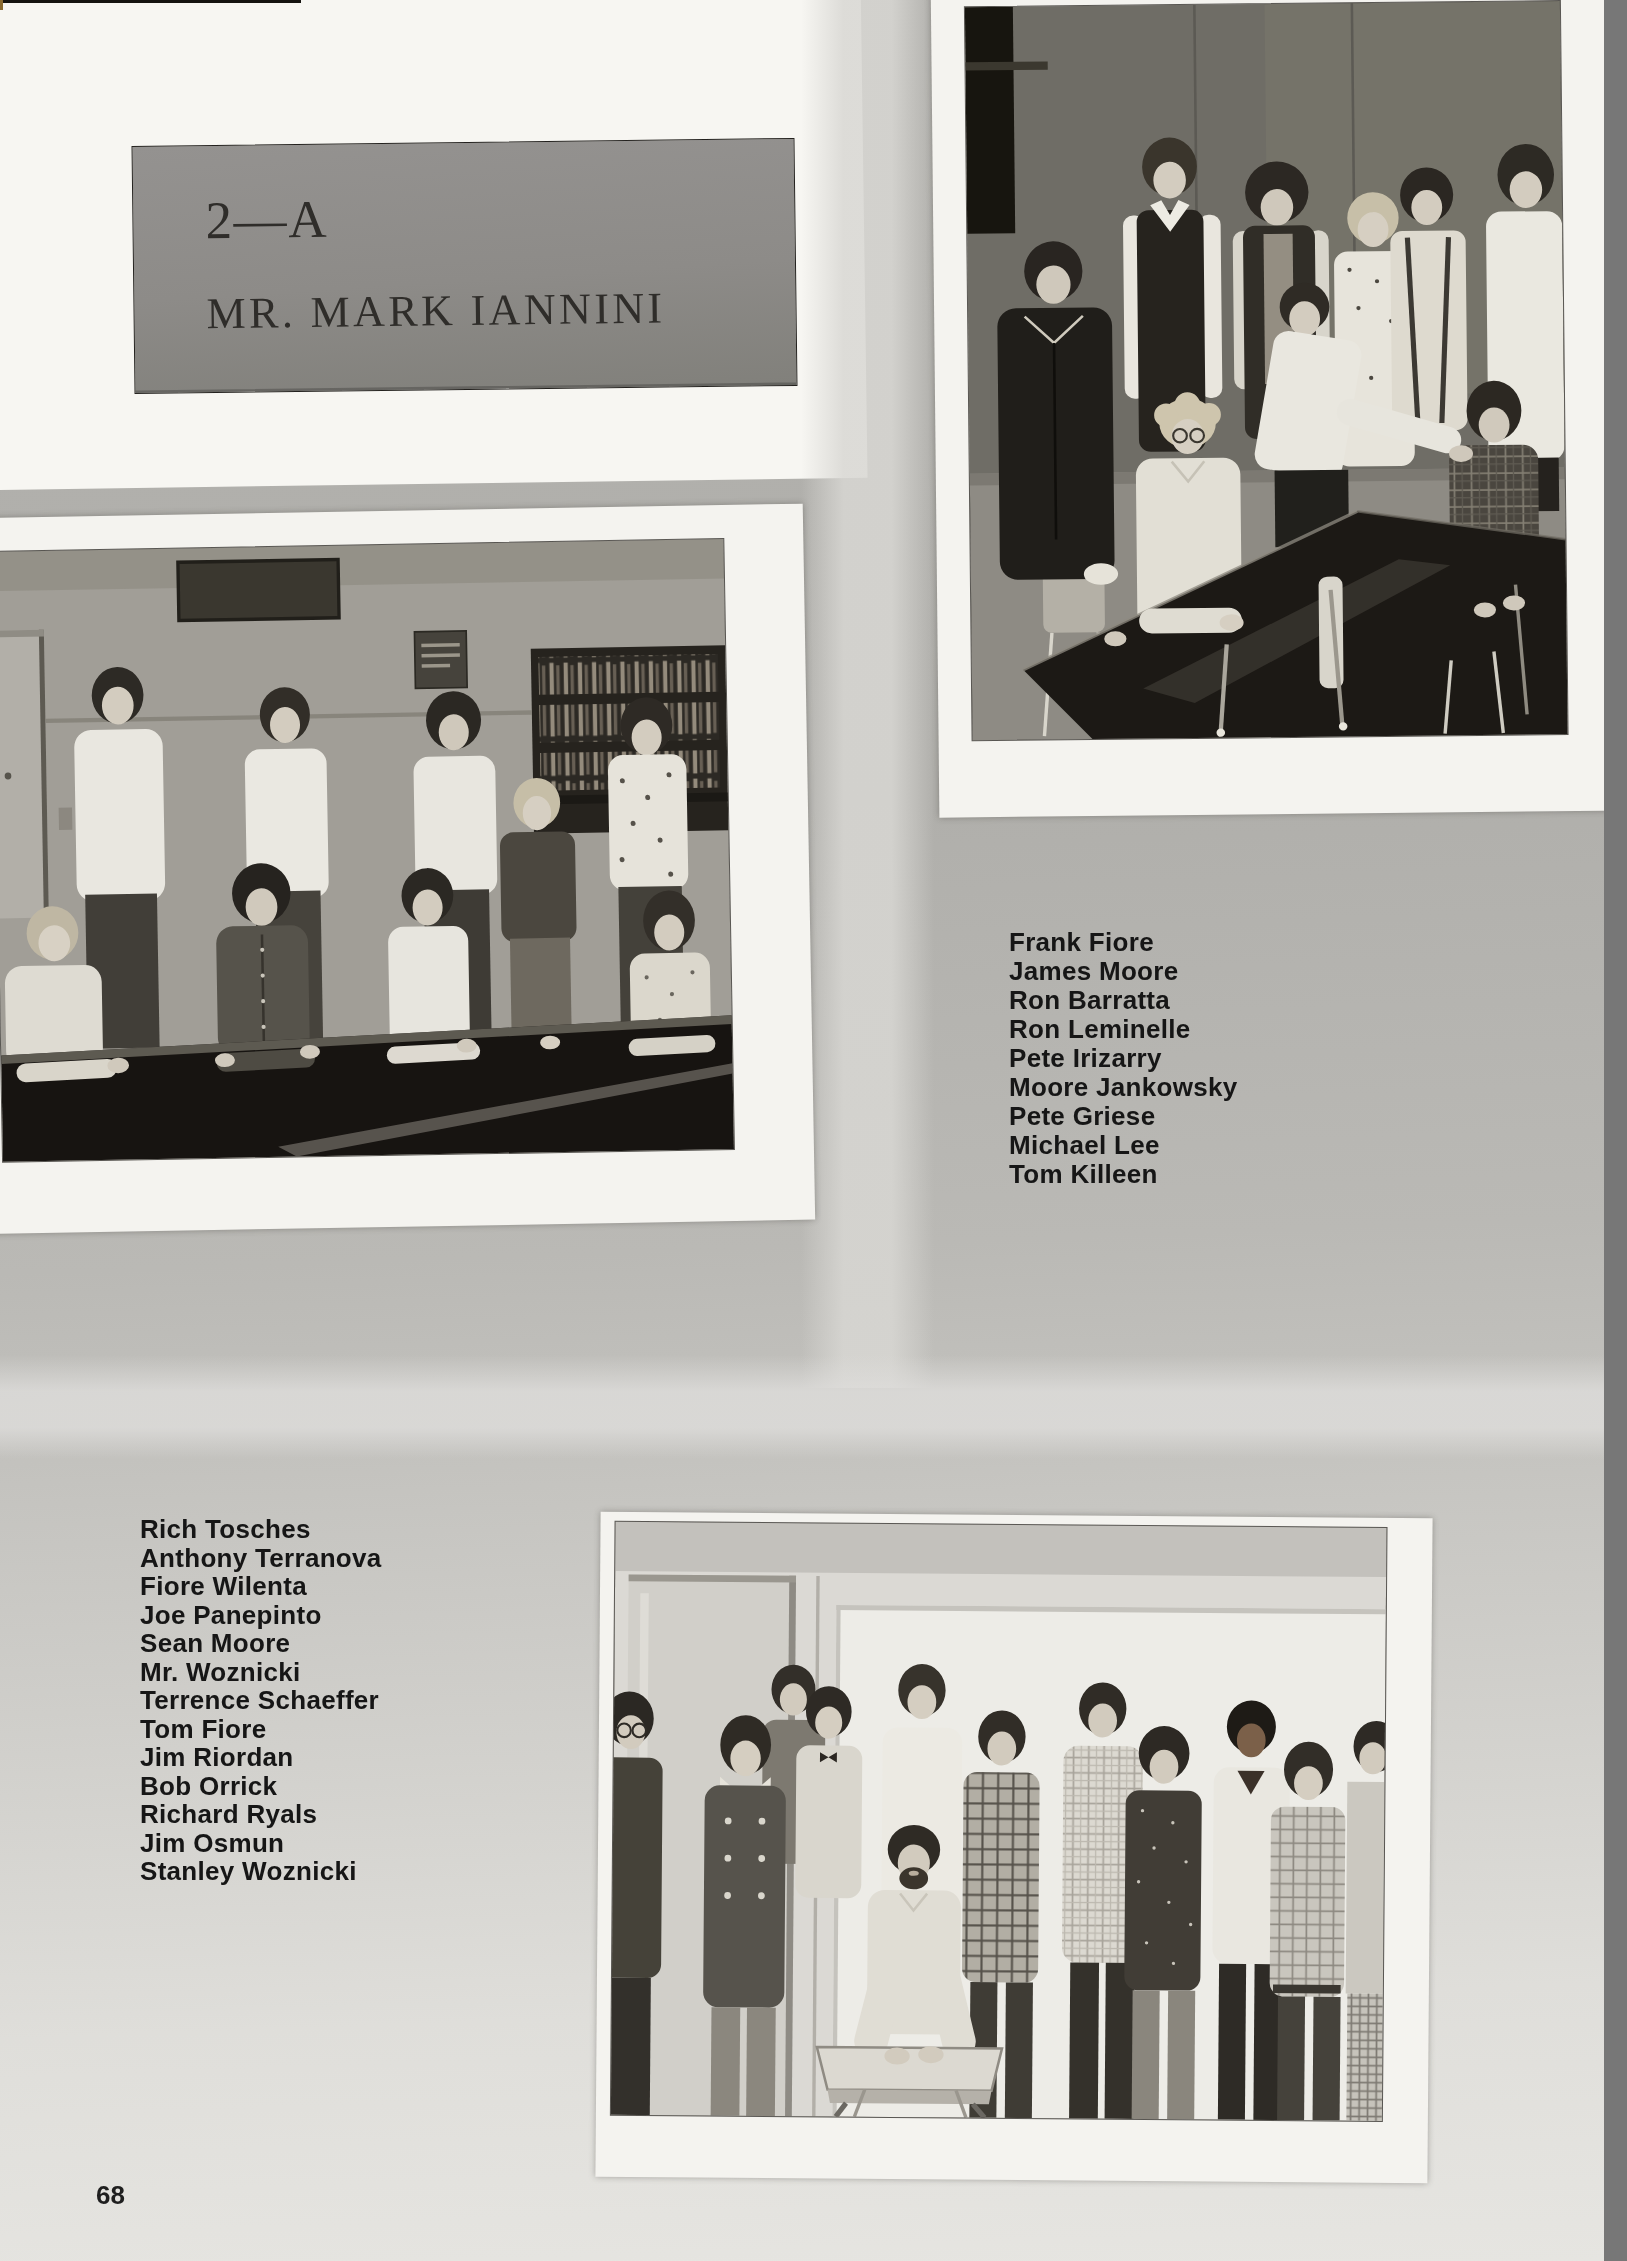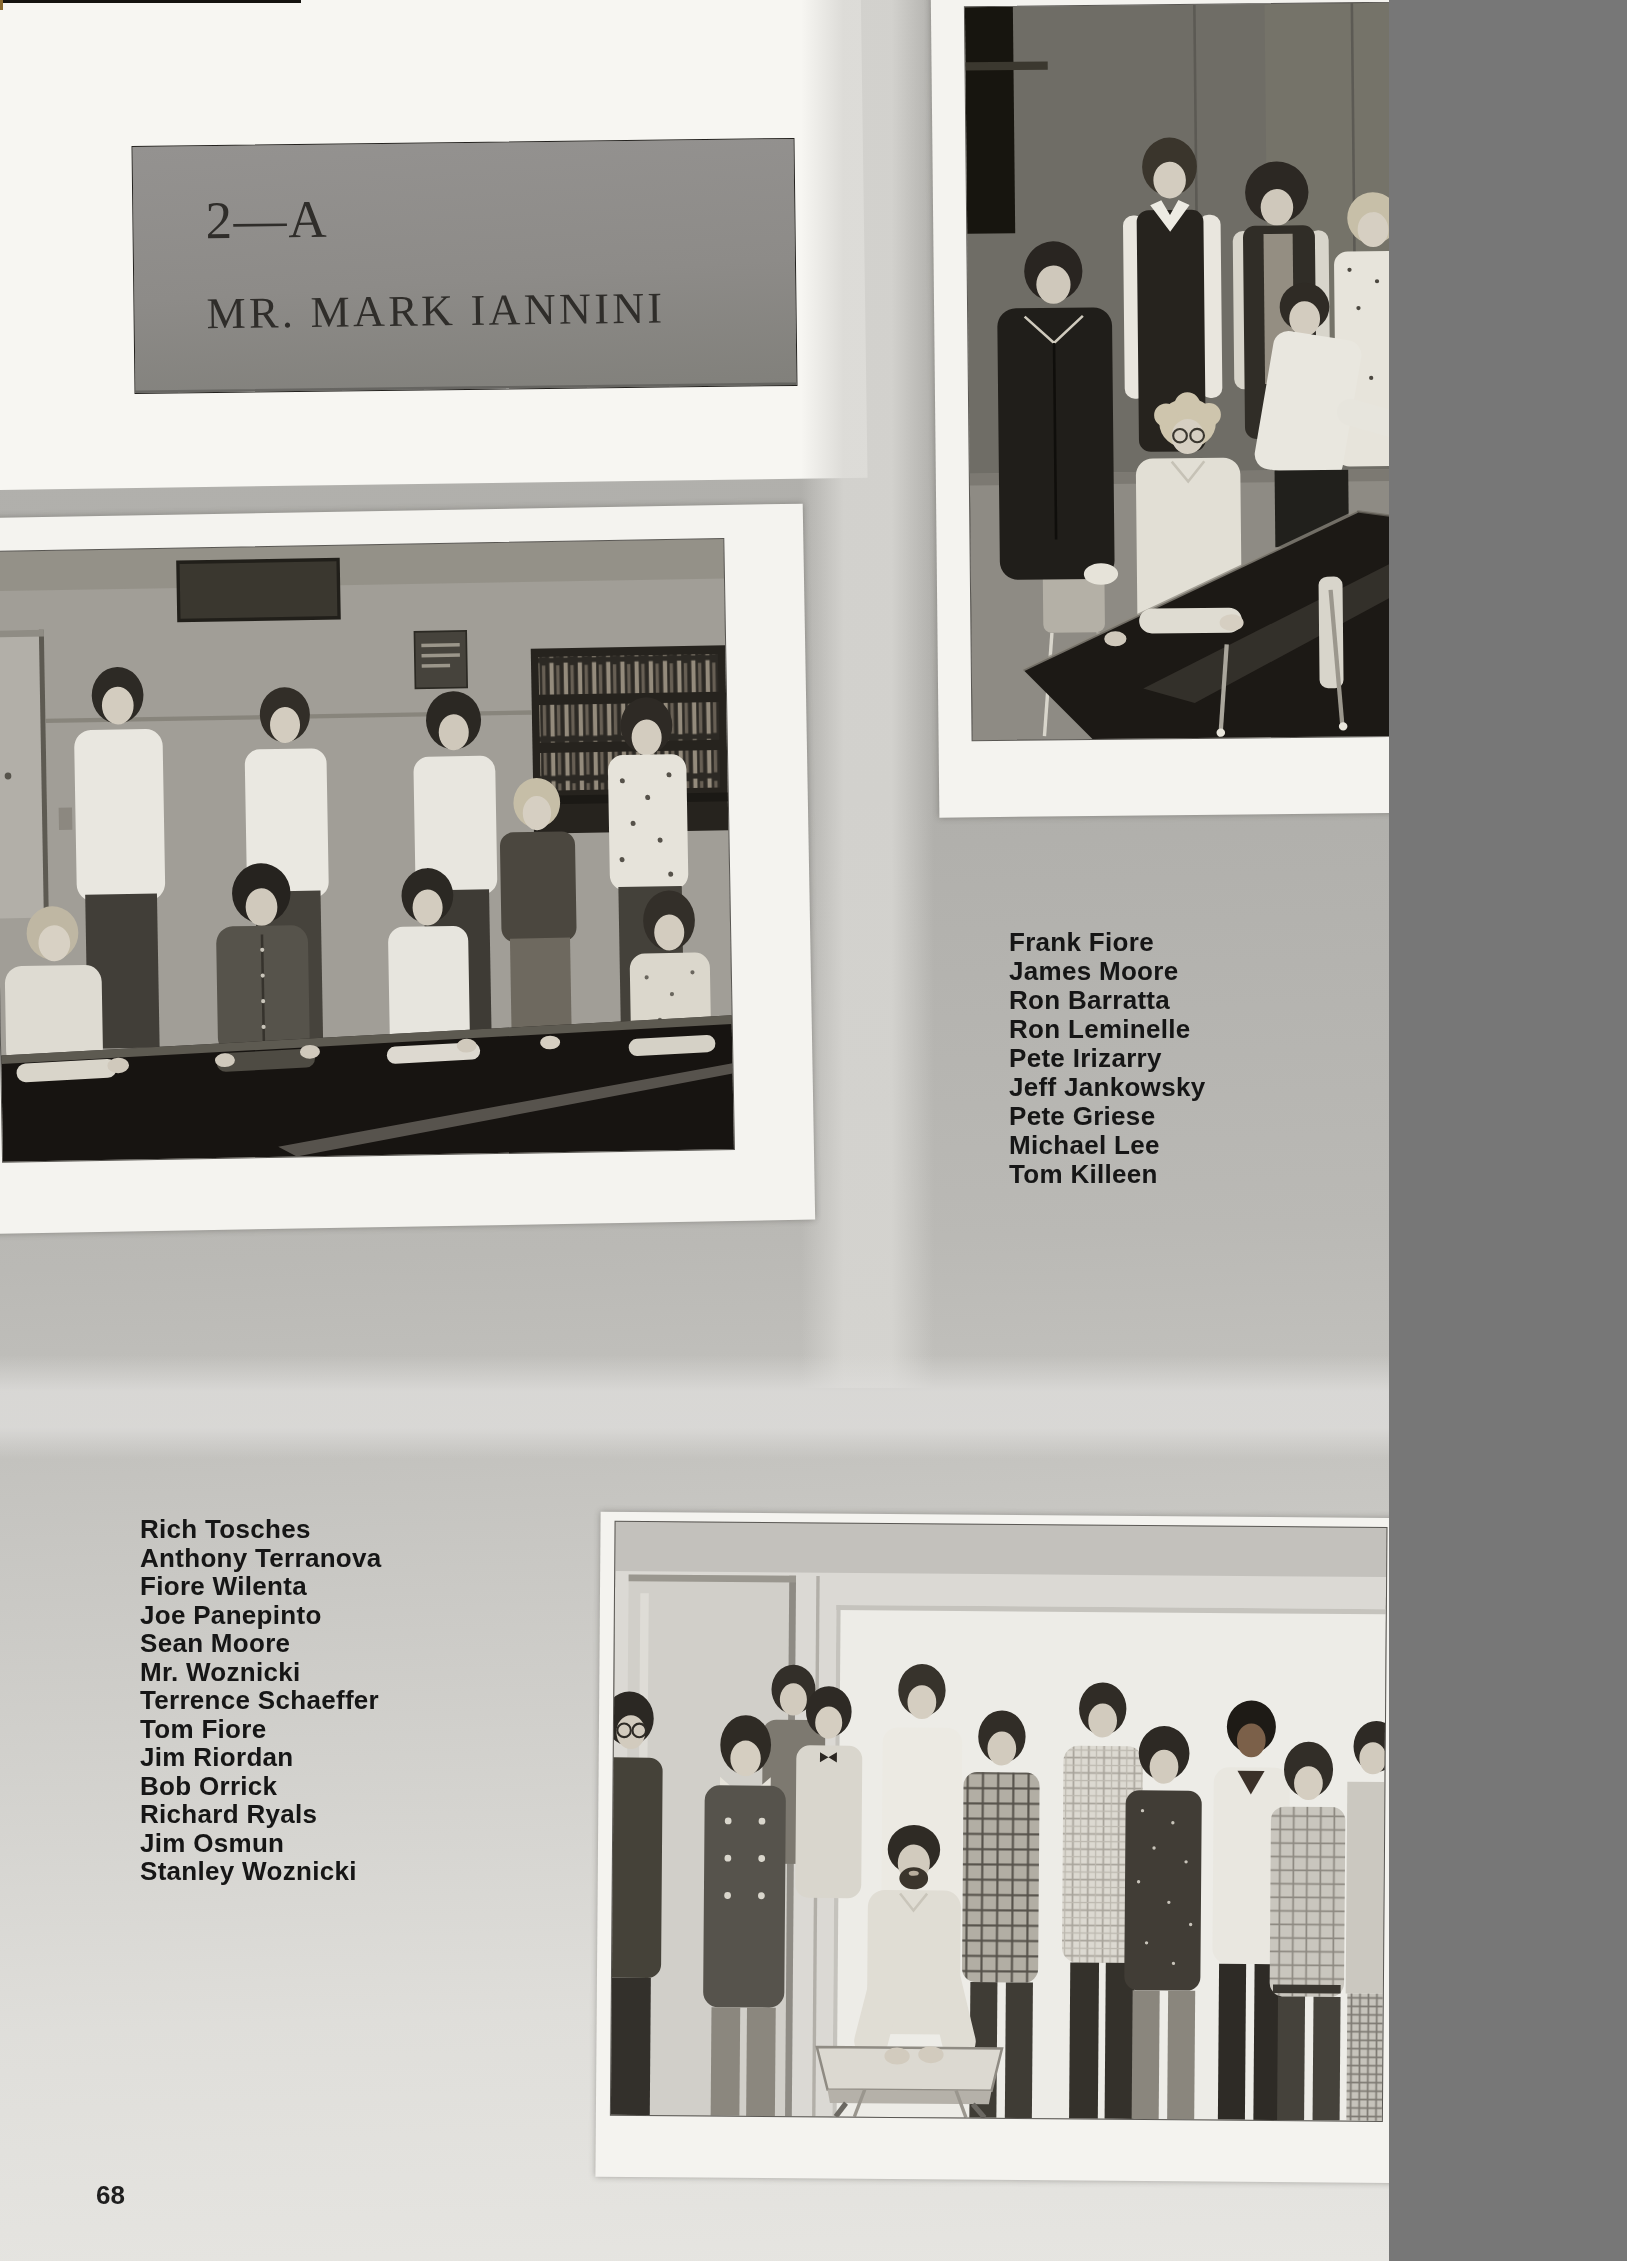--- a/index.html
+++ b/index.html
@@ -1,17 +1,17 @@
 <!DOCTYPE html>
 <html style="font-size:13.7px"><head>
 <meta charset="utf-8">
 <style>
   html,body { margin:0; padding:0; background:#777; }
   .page {
-    position:relative; width:1389px; height:2261px; overflow:hidden;
+    position:relative; width:1604px; height:2261px; overflow:hidden;
     background:linear-gradient(178deg,#b2b1ad 0%,#b0afab 36%,#bab9b5 55%,#cfcecA 74%,#dfdedA 88%,#e6e5e1 100%);
     font-family:"Liberation Sans", sans-serif;
   }
   .white-wash { position:absolute; left:-26px; top:-29px; width:890px; height:513px;
     background:#f7f6f2; transform:rotate(-0.8deg); }
   .v-band { position:absolute; left:801px; top:0; width:133px; height:1388px;
     background:linear-gradient(90deg,rgba(216,215,211,0) 0%,#d8d7d3 32%,#d8d7d3 68%,rgba(216,215,211,0) 100%); opacity:.85; }
   .h-band { position:absolute; left:0; top:1355px; width:1627px; height:104px;
     background:linear-gradient(180deg,rgba(222,221,217,0) 0%,#dedddb 35%,#dedddb 70%,rgba(222,221,217,0) 100%); opacity:.8; }
   .top-strip { position:absolute; left:0; top:0; width:301px; height:3.4px; background:#15130f; }
@@ -266,21 +266,21 @@
     </svg>
   </figure>
 
 
   <div class="typeblock names-right">
       <div class="name-line">Frank Fiore</div>
       <div class="name-line">James Moore</div>
       <div class="name-line">Ron Barratta</div>
       <div class="name-line">Ron Leminelle</div>
       <div class="name-line">Pete Irizarry</div>
-      <div class="name-line">Jeff Jankowsky</div>
+      <div class="name-line">Moore Jankowsky</div>
       <div class="name-line">Pete Griese</div>
       <div class="name-line">Michael Lee</div>
       <div class="name-line">Tom Killeen</div>
     </div>
 
   <div class="typeblock names-left">
       <div class="name-line">Rich Tosches</div>
       <div class="name-line">Anthony Terranova</div>
       <div class="name-line">Fiore Wilenta</div>
       <div class="name-line">Joe Panepinto</div>

